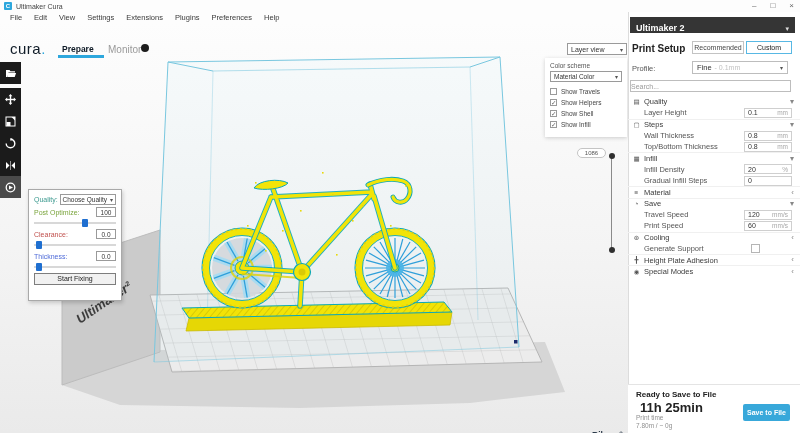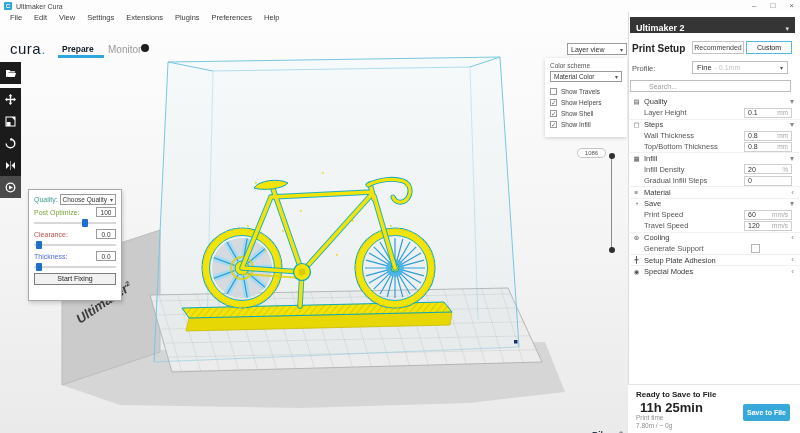--- a/index.html
+++ b/index.html
@@ -86,21 +86,21 @@
   .ps-label{position:absolute;left:632px;top:43px;font-size:10px;font-weight:bold;color:#222}
   .mode-seg{position:absolute;left:692px;top:41px;display:flex}
   .mode-btn{height:13px;font-size:7px;display:flex;align-items:center;justify-content:center;background:#fff;color:#444}
   .mode-btn.rec{width:52px;border:1px solid #c3c3c3}
   .mode-btn.cus{width:46px;border:1px solid #58b8e4;margin-left:2px;color:#222}
   .prof-label{position:absolute;left:632px;top:64px;font-size:7.5px;color:#555}
   .prof-select{position:absolute;left:692px;top:61px;width:96px;height:13px;border:1px solid #bdbdbd;background:#fff;
                display:flex;align-items:center;padding:0 4px;font-size:7.5px;color:#333}
   .prof-select .hint{color:#c2c2c2;font-size:7px;margin-left:3px;flex:1}
   .search-box{position:absolute;left:630px;top:80px;width:161px;height:12px;border:1px solid #bdbdbd;background:#fff;
-              font-size:7px;color:#555;padding:0 18px;font-family:"Liberation Sans",sans-serif}
+              font-size:7px;color:#555;padding:0 0;font-family:"Liberation Sans",sans-serif}
   .search-box::placeholder{color:#9a9a9a}
 
   .settings-list{position:absolute;left:628px;top:96px;width:172px}
   .srow{position:relative;height:11.3px;display:flex;align-items:center;padding-right:8px}
   .srow.cat{border-top:1px solid #f0f0f0}
   .cicon{width:9px;margin:0 3px 0 4px;font-size:6.5px;color:#555;text-align:center}
   .clabel{font-size:7.5px;font-weight:normal;color:#3a3a3a}
   .chev{position:absolute;right:6px;color:#888;font-size:8px;line-height:8px}
   .chev.exp::after{content:"▾"}
   .chev.col::after{content:"‹"}
@@ -480,45 +480,45 @@
       <span class="cicon">≡</span>
       <span class="clabel">Material</span>
         <span class="chev col"></span>
     </div>
     <div class="srow cat">
       <span class="cicon">◔</span>
       <span class="clabel">Save</span>
         <span class="chev exp"></span>
     </div>
     <div class="srow set">
+      <span class="slabel">Travel Speed</span>
+      <span class="valbox">
+          <span class="v">120</span>
+          <span class="u">mm/s</span>
+        </span>
+    </div>
+    <div class="srow set">
       <span class="slabel">Print Speed</span>
       <span class="valbox">
           <span class="v">60</span>
-          <span class="u">mm/s</span>
-        </span>
-    </div>
-    <div class="srow set">
-      <span class="slabel">Travel Speed</span>
-      <span class="valbox">
-          <span class="v">120</span>
           <span class="u">mm/s</span>
         </span>
     </div>
     <div class="srow cat">
       <span class="cicon">⊛</span>
       <span class="clabel">Cooling</span>
         <span class="chev col"></span>
     </div>
     <div class="srow set">
       <span class="slabel">Generate Support</span>
       <span class="gscheck"></span>
     </div>
     <div class="srow cat">
       <span class="cicon">╋</span>
-      <span class="clabel">Setup Plate Adhesion</span>
+      <span class="clabel">Height Plate Adhesion</span>
         <span class="chev col"></span>
     </div>
     <div class="srow cat">
       <span class="cicon">◉</span>
       <span class="clabel">Special Modes</span>
         <span class="chev col"></span>
     </div>
   </div>
 
   <div class="panel-footer">

